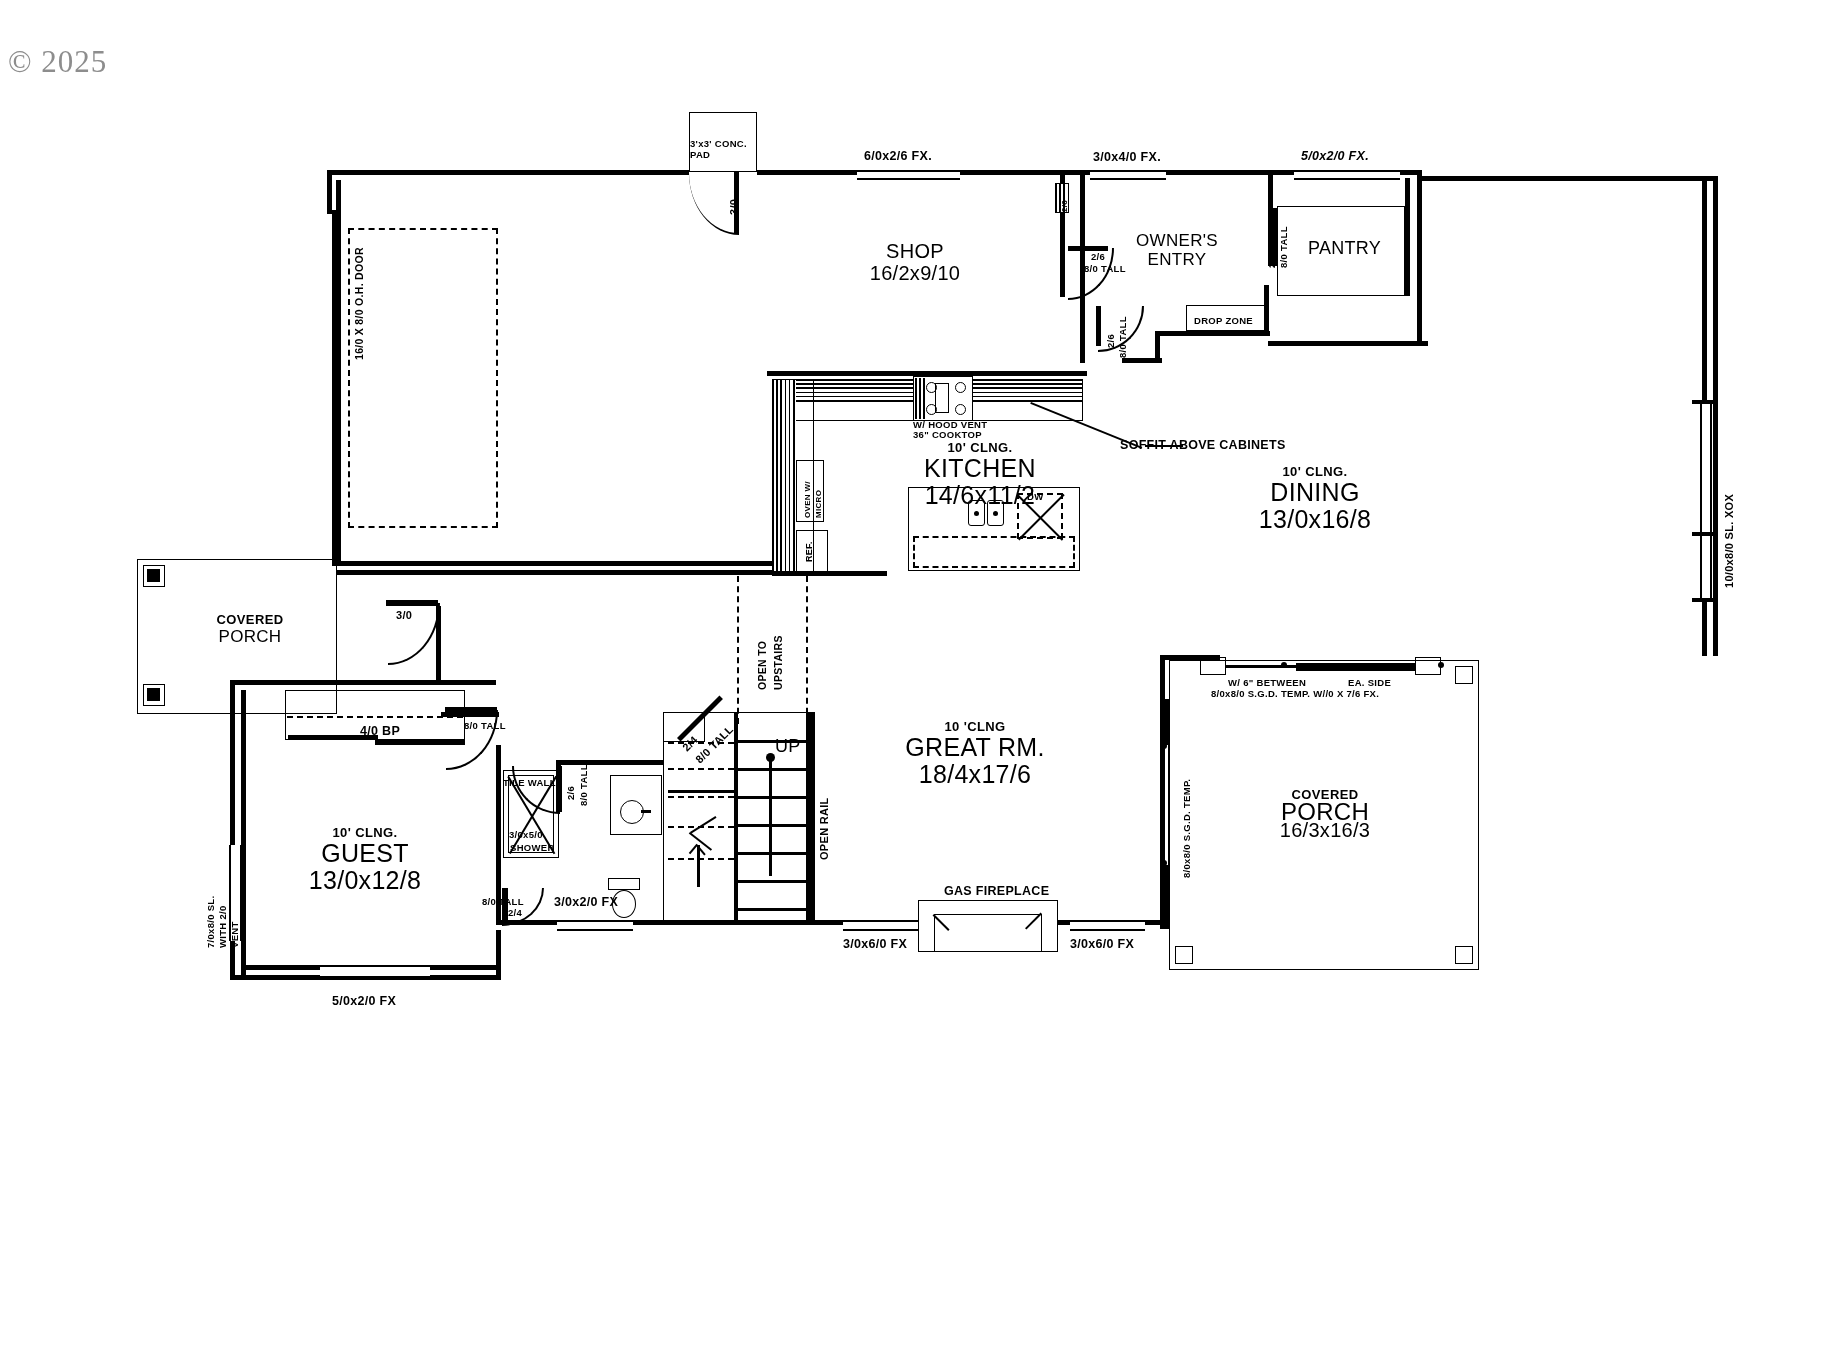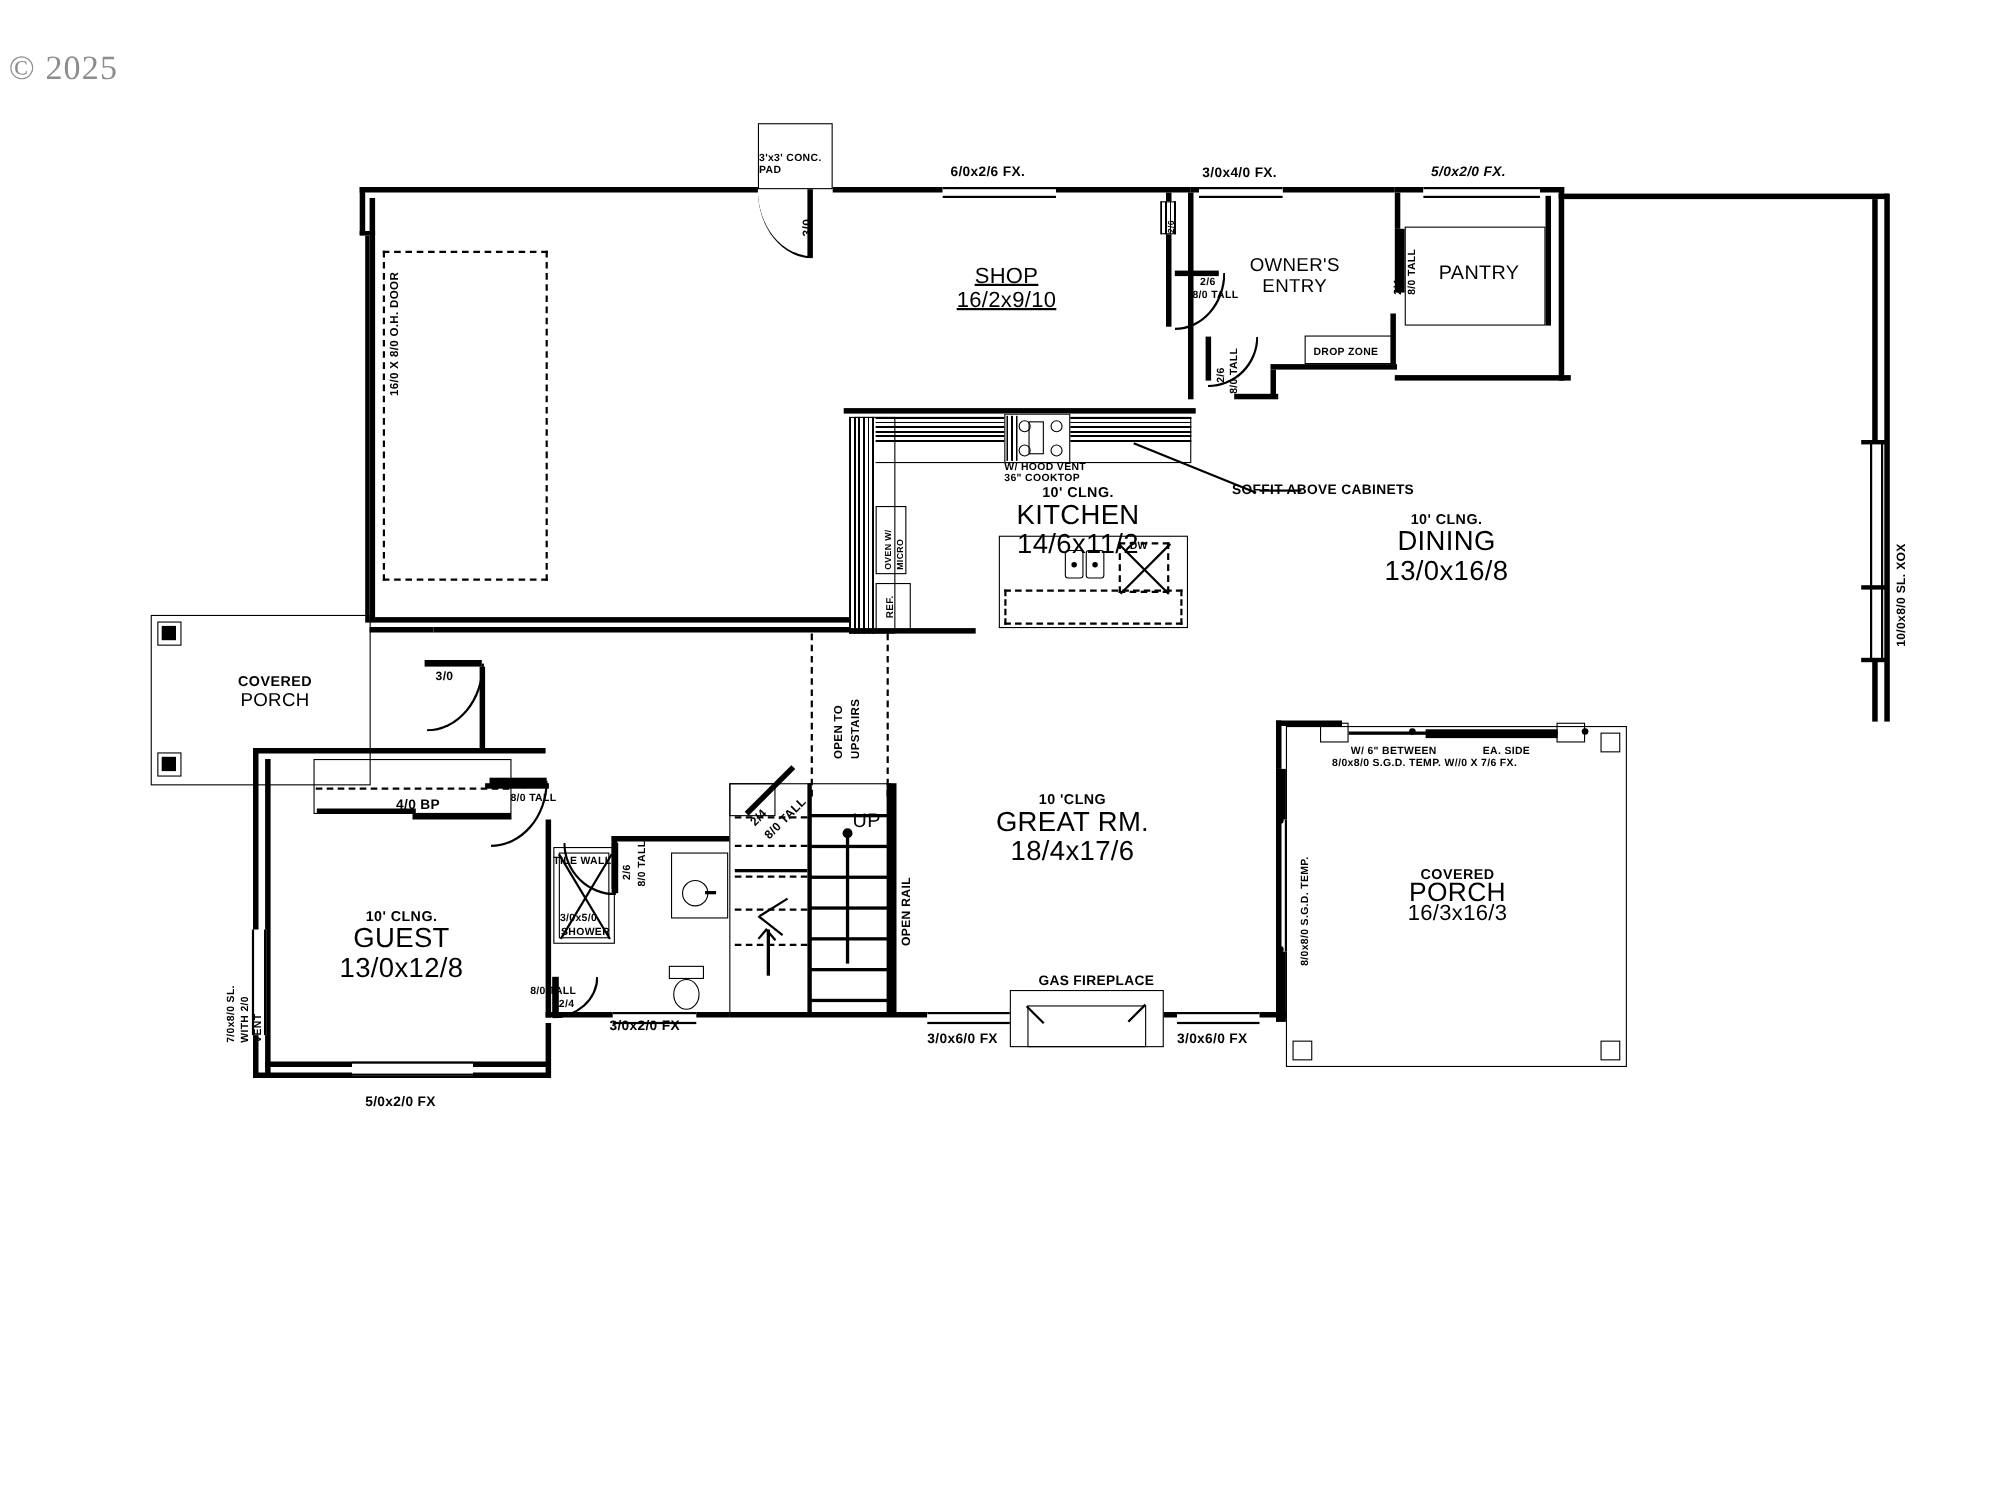--- a/index.html
+++ b/index.html
@@ -91,21 +91,21 @@
   <div class="note xs" style="left:690px;top:148px;">PAD</div>
 
   <div class="w" style="left:734px;top:172px;width:5px;height:62px;"></div>
   <div class="arc" style="left:689px;top:173px;width:50px;height:62px;border-radius:0 0 0 100%;border-top:none;border-right:none;border-left:none;border-bottom:2.2px solid #000;"></div>
   <div class="arc" style="left:689px;top:174px;width:50px;height:60px;border:2.2px solid #000;border-top:none;border-right:none;border-left:none;border-radius:0 0 0 0;background:transparent;clip-path:circle(100% at 100% 0);border-left:2.2px solid transparent;"></div>
   <div class="note rot90" style="left:728px;top:215px;font-size:11px;">3/0</div>
 
   <div class="win" style="left:857px;top:170px;width:103px;height:10px;"></div>
   <div class="note" style="left:864px;top:150px;">6/0x2/6  FX.</div>
 
-  <div class="room small" style="left:820px;top:240px;width:190px;text-decoration:underline;">
+  <div class="room small" style="left:820px;top:240px;width:190px;">
     <div class="nm">SHOP</div>
     <div class="nm">16/2x9/10</div>
   </div>
 
   <div class="w" style="left:1060px;top:175px;width:5px;height:13px;"></div>
   <div class="hatchv" style="left:1055px;top:183px;width:14px;height:30px;"></div>
   <div class="thin" style="left:1055px;top:183px;width:14px;height:30px;"></div>
   <div class="note rot90 xs" style="left:1058px;top:212px;font-size:8px;">2/6</div>
   <div class="w" style="left:1080px;top:175px;width:5px;height:122px;"></div>
   <div class="w" style="left:1060px;top:213px;width:5px;height:84px;"></div>
@@ -309,21 +309,21 @@
 
   <div class="winv" style="left:229px;top:845px;width:13px;height:96px;"></div>
   <div class="note rot90 xs" style="left:204px;top:948px;">7/0x8/0 SL.</div>
   <div class="note rot90 xs" style="left:216px;top:948px;">WITH 2/0</div>
   <div class="note rot90 xs" style="left:228px;top:948px;">VENT</div>
 
   <div class="win" style="left:320px;top:965px;width:110px;height:13px;"></div>
   <div class="note" style="left:332px;top:995px;">5/0x2/0 FX</div>
 
   <div class="win" style="left:557px;top:920px;width:76px;height:11px;"></div>
-  <div class="note" style="left:554px;top:926px;text-align:right;">3/0x2/0 FX</div>
+  <div class="note" style="left:554px;top:896px;text-align:right;">3/0x2/0 FX</div>
 
   <div class="thin" style="left:137px;top:559px;width:200px;height:155px;"></div>
   <div class="thin" style="left:143px;top:565px;width:22px;height:22px;"></div>
   <div class="thin" style="left:143px;top:684px;width:22px;height:22px;"></div>
   <div class="w" style="left:147px;top:569px;width:13px;height:13px;"></div>
   <div class="w" style="left:147px;top:688px;width:13px;height:13px;"></div>
   <div class="room tiny" style="left:185px;top:613px;width:130px;">
     <div class="cl">COVERED</div>
     <div class="nm">PORCH</div>
   </div>

